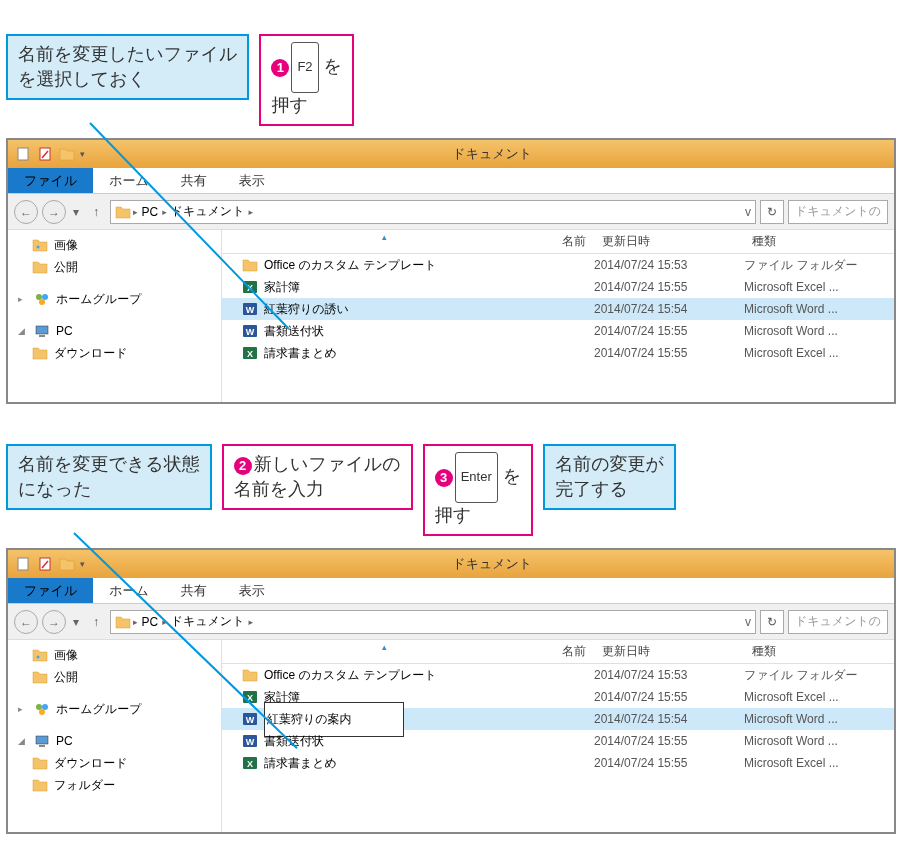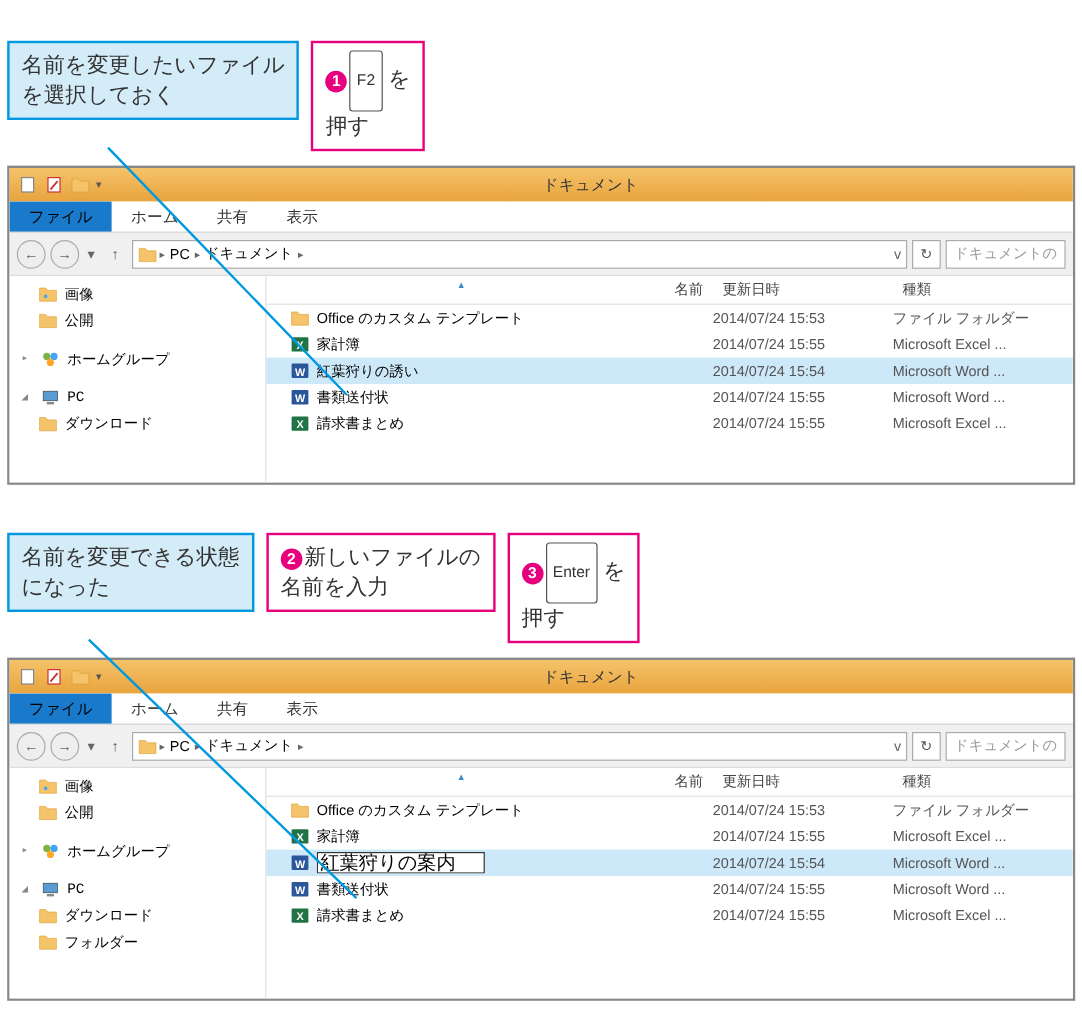--- a/index.html
+++ b/index.html
@@ -27,40 +27,40 @@
 .nav-arrow { width: 12px; height: 20px; display: flex; align-items: center; justify-content: center; color: #666; }
 .up-btn { width: 20px; height: 20px; color: #555; display: flex; align-items: center; justify-content: center; }
 .addr-box { flex: 1; background: #fff; border: 1px solid #aaa; height: 24px; display: flex; align-items: center; padding: 0 4px; gap: 2px; font-size: 12px; }
 .addr-seg { padding: 0 2px; }
 .addr-sep { color: #666; font-size: 9px; }
 .refresh-btn { width: 24px; height: 24px; border: 1px solid #aaa; background: #fff; display: flex; align-items: center; justify-content: center; color: #555; }
 .search-box { width: 100px; background: #fff; border: 1px solid #aaa; height: 24px; padding: 0 6px; color: #999; font-size: 12px; display: flex; align-items: center; overflow: hidden; white-space: nowrap; }
 
 .body-split { display: flex; background: #fff; height: 172px; }
 .sidebar { width: 214px; border-right: 1px solid #e0e0e0; padding: 4px 0; overflow: hidden; }
-.tree-item { display: flex; align-items: center; padding: 2px 6px 2px 24px; gap: 6px; font-size: 12px; height: 22px; font-family: Liberation Mono, monospace; }
+.tree-item { display: flex; align-items: center; padding: 2px 6px 2px 24px; gap: 6px; font-size: 12px; height: 22px; }
 .tree-item.root { padding-left: 10px; }
 .tree-icon { width: 16px; height: 16px; flex-shrink: 0; }
 .tree-spacer { height: 10px; }
 
 .content { flex: 1; position: relative; }
 .col-headers { display: flex; border-bottom: 1px solid #e0e0e0; font-size: 12px; color: #444; height: 24px; align-items: center; }
 .col-headers > div { padding: 0 8px; }
 .c-name { flex: 1; text-align: right; }
 .c-date { width: 150px; font-family: Liberation Serif, serif; }
 .c-type { width: 150px; }
 
 .file-row { display: flex; align-items: center; height: 22px; font-size: 12px; padding-left: 20px; }
 .file-row.selected { background: #cde8f8; }
 .file-icon { width: 16px; height: 16px; margin-right: 6px; flex-shrink: 0; }
 .f-name { flex: 1; white-space: nowrap; overflow: hidden; }
 .f-date { width: 150px; color: #555; }
 .f-type { width: 150px; color: #555; white-space: nowrap; overflow: hidden; }
 
-.rename-input { border: 1px solid #333; background: #fff; padding: 0 2px; font-size: 16px; font-family: inherit; height: 18px; width: 140px; }
+.rename-input { border: 1px solid #333; background: #fff; padding: 0 2px; font-size: 12px; font-family: inherit; height: 35px; width: 140px; }
 
 .pointer-line { position: absolute; height: 2px; background: #0099e0; transform-origin: left center; z-index: 10; }
 .sort-caret { color: #3a8cc7; font-size: 9px; position: absolute; left: 160px; top: 2px; }
 
 
 .svg-folder { fill: #f5c36a; stroke: #d89b2a; stroke-width: 0.5; }
 .svg-word { fill: #2b579a; }
 .svg-excel { fill: #217346; }
 </style>
 </head>
@@ -254,20 +254,22 @@
   <div class="callout blue" style="white-space:pre-line">名前を変更できる状態
 になった</div>
   <div class="callout magenta">
     <span class="step-num">2</span><span style="white-space:pre-line">新しいファイルの
 名前を入力</span>
   </div>
   <div class="callout magenta">
     <span class="step-num">3</span><span class="key">Enter</span><span style="white-space:pre-line"> を
 押す</span>
   </div>
+  <div class="callout blue" style="white-space:pre-line">名前の変更が
+完了する</div>
 </div>
 
 <div class="explorer" style="position:relative">
   <div class="pointer-line" style="left:66px; top:-18px; width:310px; transform:rotate(44deg)"></div>
   <div class="titlebar">
     <div class="tb-icons">
       <span class="tb-icon">
           <svg width="16" height="16" viewBox="0 0 16 16">
             <use href="#i-file"></use>
           </svg>

